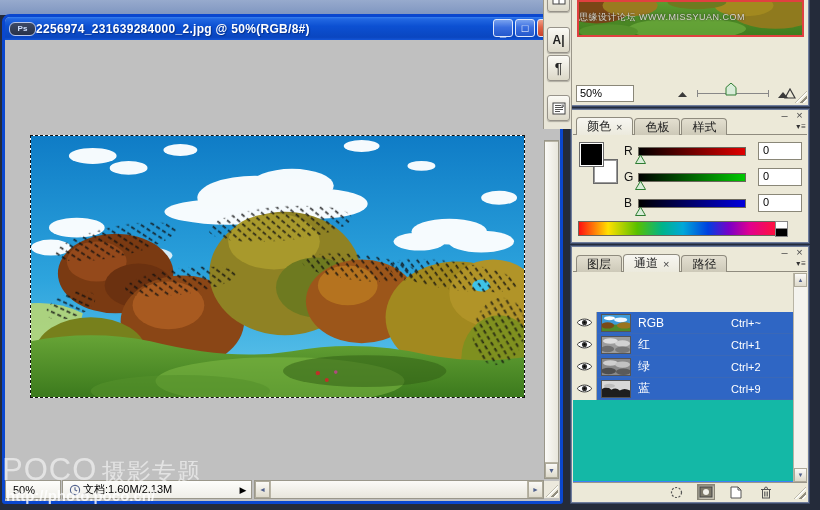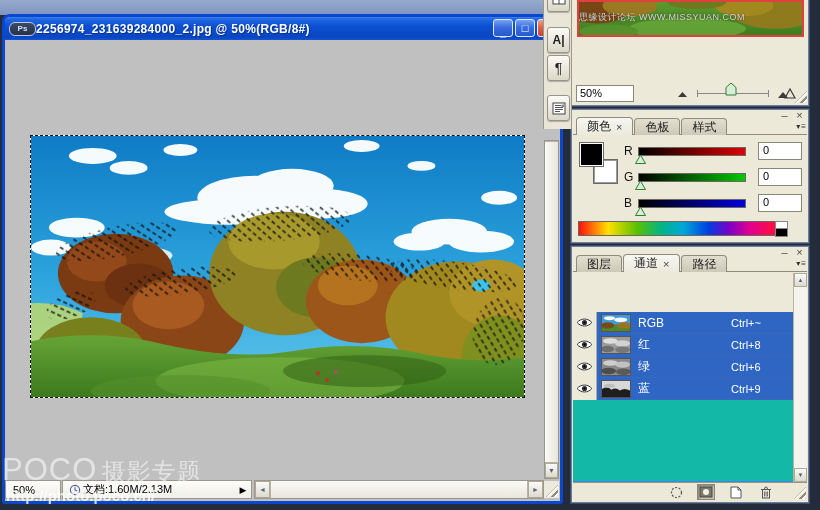--- a/index.html
+++ b/index.html
@@ -485,42 +485,42 @@
         <div class="ch-thumb">
           <svg viewBox="0 0 30 20" preserveAspectRatio="none">
             <rect width="30" height="20" fill="#9c9c9c"></rect>
             <ellipse cx="9" cy="5" rx="8" ry="3.5" fill="#dedede"></ellipse>
               <ellipse cx="22" cy="8" rx="8" ry="4" fill="#d2d2d2"></ellipse>
             <ellipse cx="6" cy="15" rx="7" ry="4" fill="#6e6e6e"></ellipse>
               <ellipse cx="22" cy="16" rx="8" ry="4" fill="#787878"></ellipse>
           </svg>
         </div>
         <span class="ch-name">红</span>
-        <span class="ch-short">Ctrl+8</span>
+        <span class="ch-short">Ctrl+1</span>
       </div>
 
       <div class="ch-row sel">
         <div class="eye-cell">
           <svg width="17" height="11" viewBox="0 0 18 12">
             <path d="M1,6 C5,1 13,1 17,6 C13,11 5,11 1,6 Z" fill="#fff" stroke="#222"></path>
             <circle cx="9" cy="6" r="2.8" fill="#333"></circle>
               <circle cx="9" cy="6" r="1.1" fill="#000"></circle>
           </svg>
         </div>
         <div class="ch-thumb">
           <svg viewBox="0 0 30 20" preserveAspectRatio="none">
             <rect width="30" height="20" fill="#8a8a8a"></rect>
             <ellipse cx="9" cy="5" rx="8" ry="3.5" fill="#cfcfcf"></ellipse>
               <ellipse cx="22" cy="7" rx="8" ry="4" fill="#c2c2c2"></ellipse>
             <ellipse cx="7" cy="15" rx="8" ry="4" fill="#4e4e4e"></ellipse>
               <ellipse cx="23" cy="16" rx="8" ry="4" fill="#5a5a5a"></ellipse>
           </svg>
         </div>
         <span class="ch-name">绿</span>
-        <span class="ch-short">Ctrl+6</span>
+        <span class="ch-short">Ctrl+2</span>
       </div>
 
       <div class="ch-row sel">
         <div class="eye-cell">
           <svg width="17" height="11" viewBox="0 0 18 12">
             <path d="M1,6 C5,1 13,1 17,6 C13,11 5,11 1,6 Z" fill="#fff" stroke="#222"></path>
             <circle cx="9" cy="6" r="2.8" fill="#333"></circle>
               <circle cx="9" cy="6" r="1.1" fill="#000"></circle>
           </svg>
         </div>

